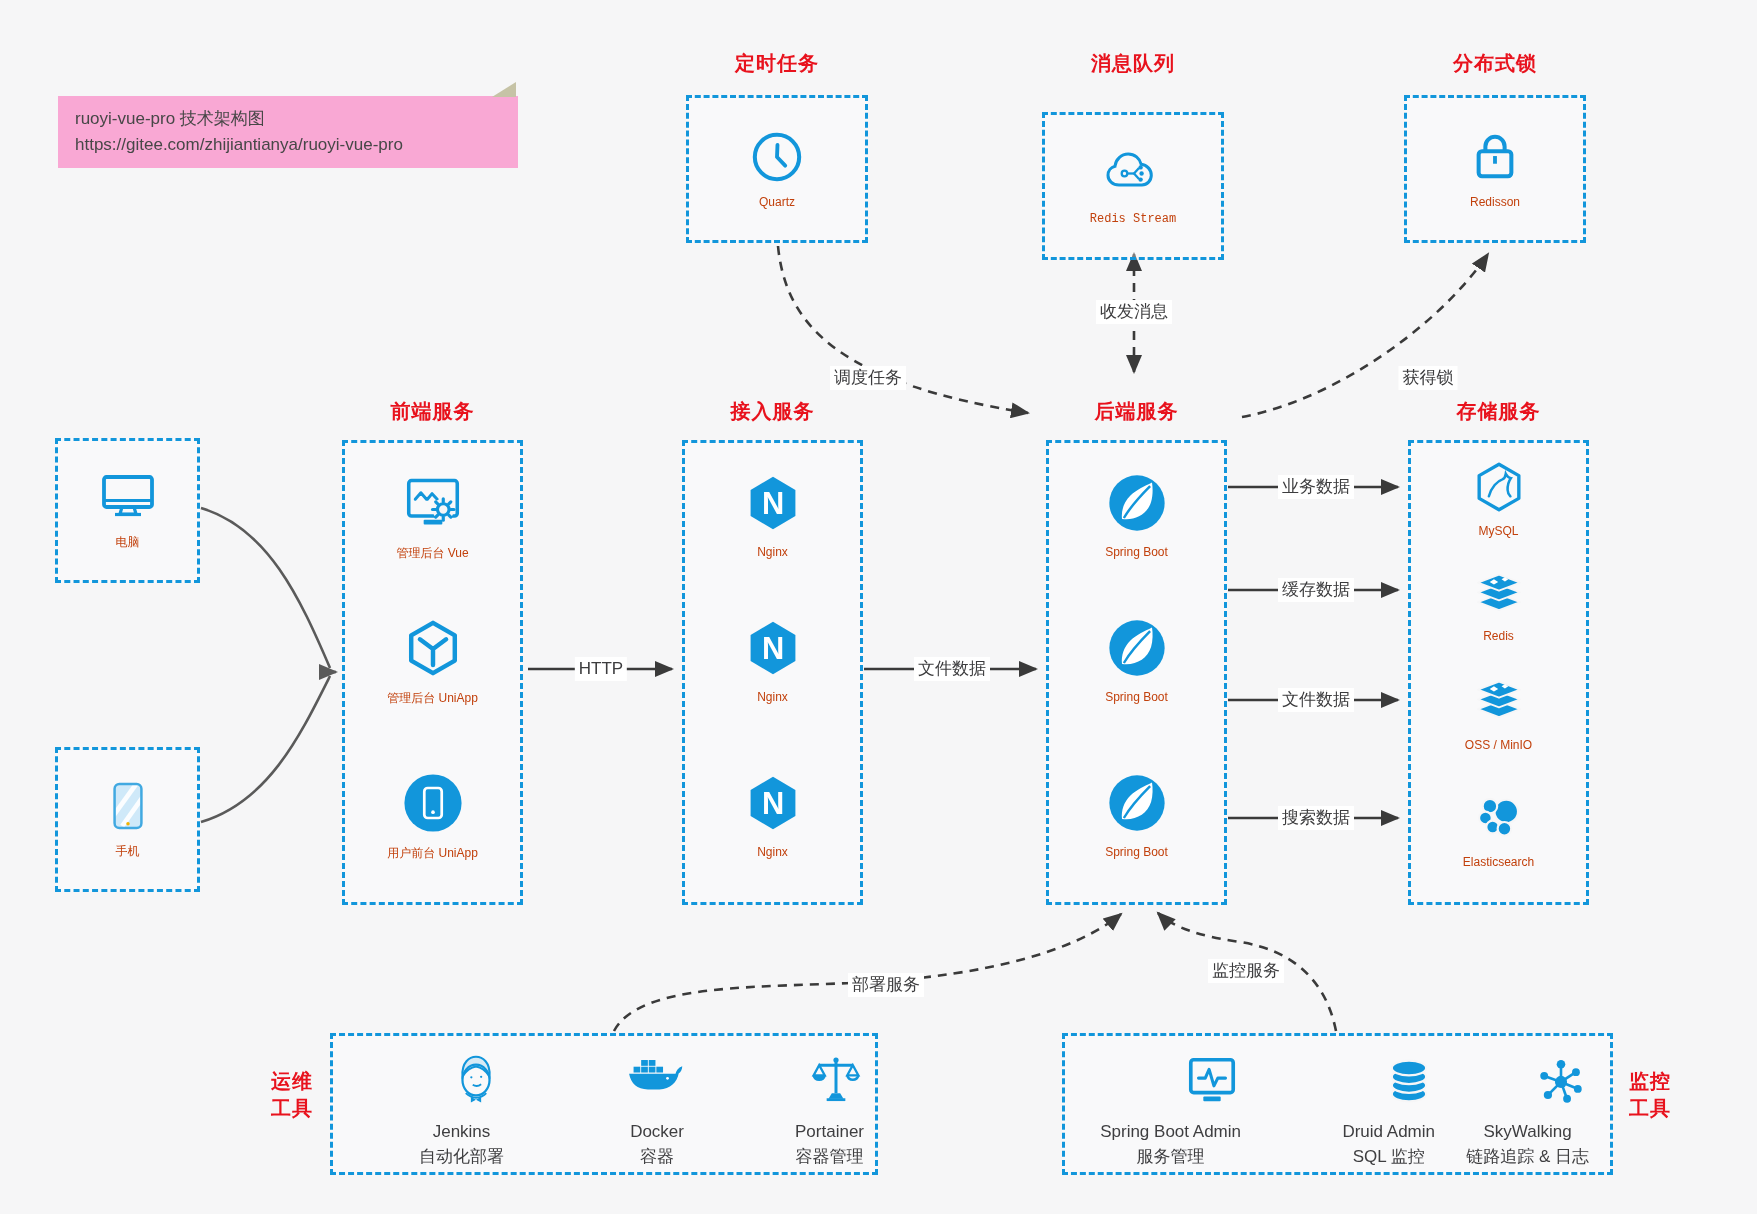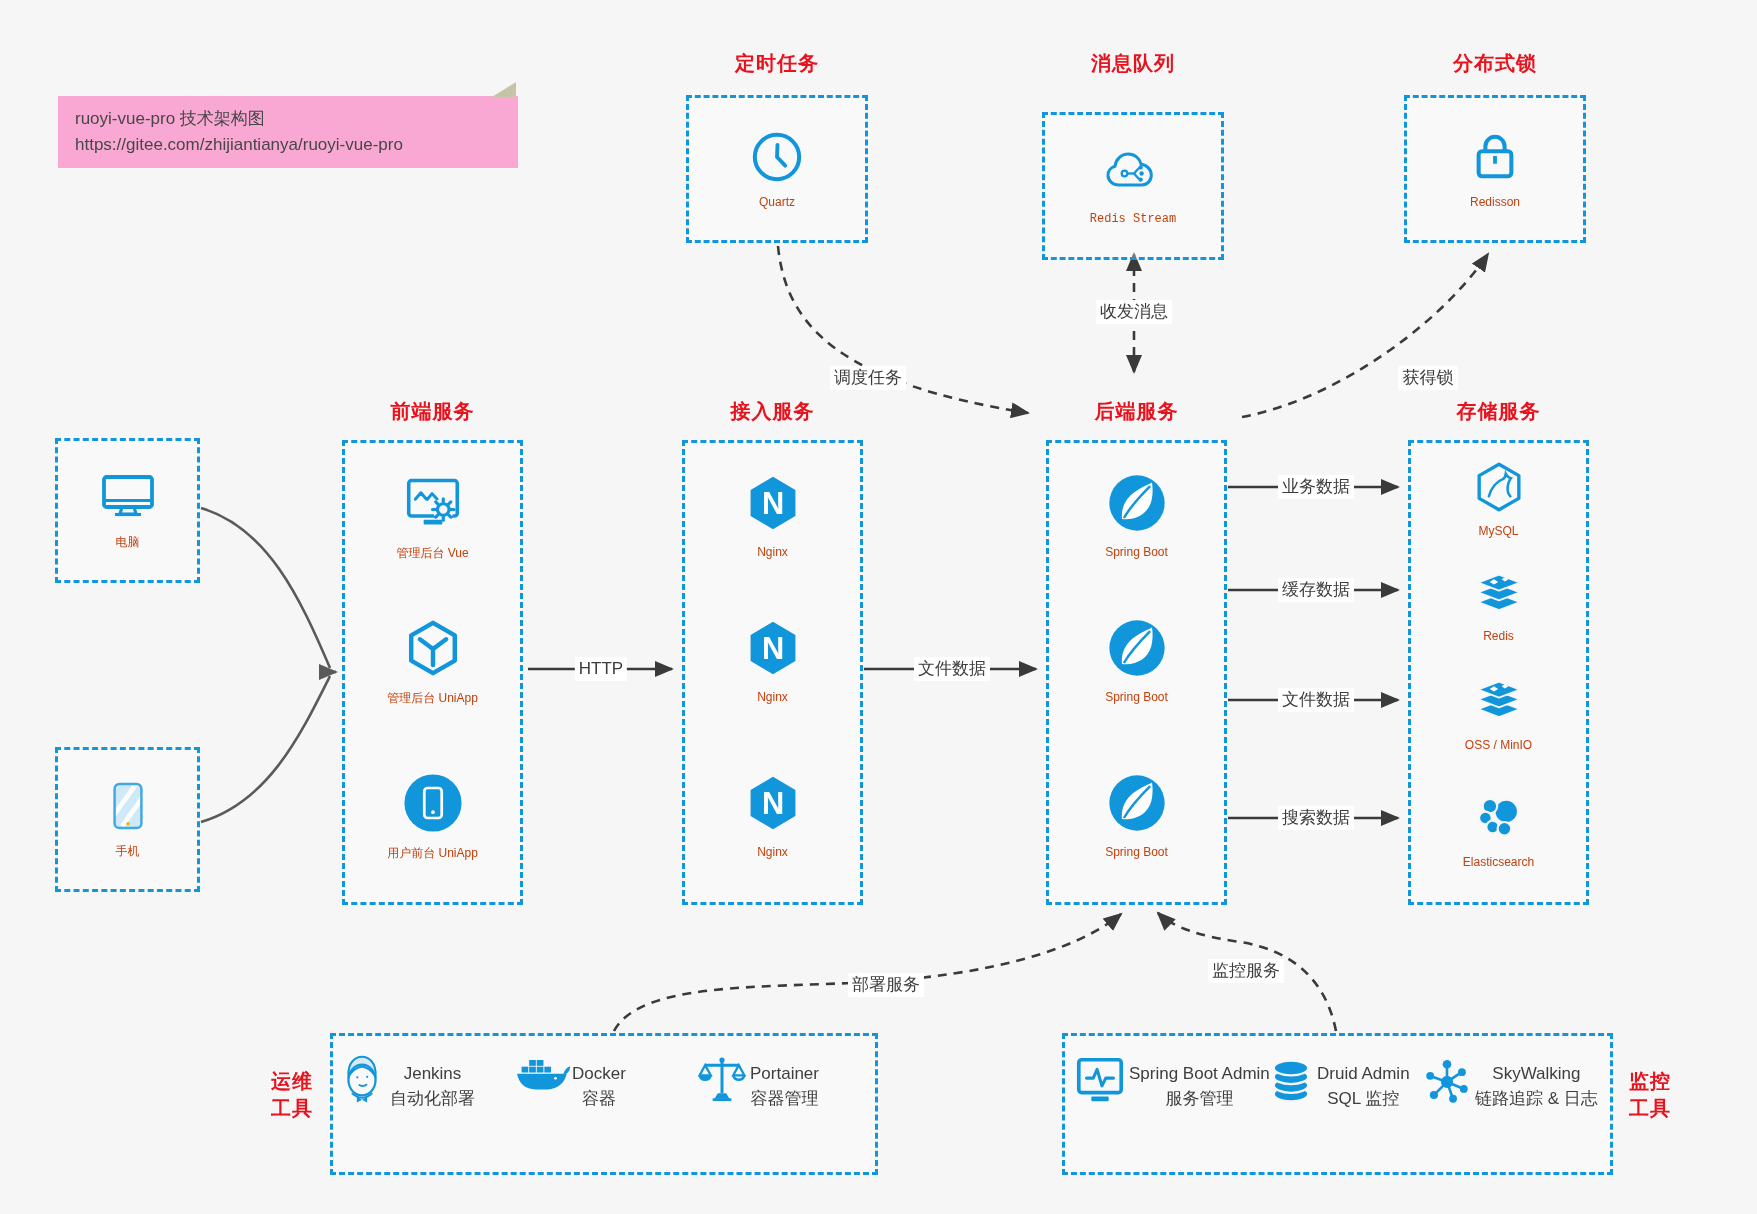--- a/index.html
+++ b/index.html
@@ -18,21 +18,21 @@
   .col-item{position:absolute;left:0;right:0;display:flex;flex-direction:column;align-items:center;gap:12px;}
   .chip{position:absolute;z-index:4;transform:translate(-50%,-50%);background:#ffffff;padding:0 4px;
         font-size:17px;color:#3c3c3e;white-space:nowrap;line-height:24px;}
   .side-label{position:absolute;z-index:3;width:72px;text-align:center;font-size:20px;font-weight:bold;
               color:#e8121d;line-height:27px;letter-spacing:1px;}
   .note{position:absolute;left:58px;top:96px;width:460px;height:72px;background:#f9a8d4;z-index:3;
         box-sizing:border-box;padding:10px 0 0 17px;font-size:17px;line-height:26px;color:#474747;}
   .note .fold{position:absolute;right:2px;top:-14px;width:24px;height:15px;background:#c6c3a6;
         clip-path:polygon(0 100%,100% 0,100% 100%);}
   .bitem{position:absolute;top:16px;width:170px;transform:translateX(-50%);display:flex;
-         flex-direction:row;align-items:flex-start;}
+         flex-direction:column;align-items:flex-end;}
   .bicon{height:58px;display:flex;align-items:center;justify-content:center;}
   .blabel{font-size:17px;color:#3e3e40;margin-top:9px;line-height:25px;white-space:nowrap;text-align:center;}
   .icon-h60{height:60px;}.icon-h52{height:52px;}.icon-h56{height:56px;}
 </style>
 </head>
 <body>
 
 <div class="canvas">
 
   <svg class="wires" width="1757" height="1214" viewBox="0 0 1757 1214">

